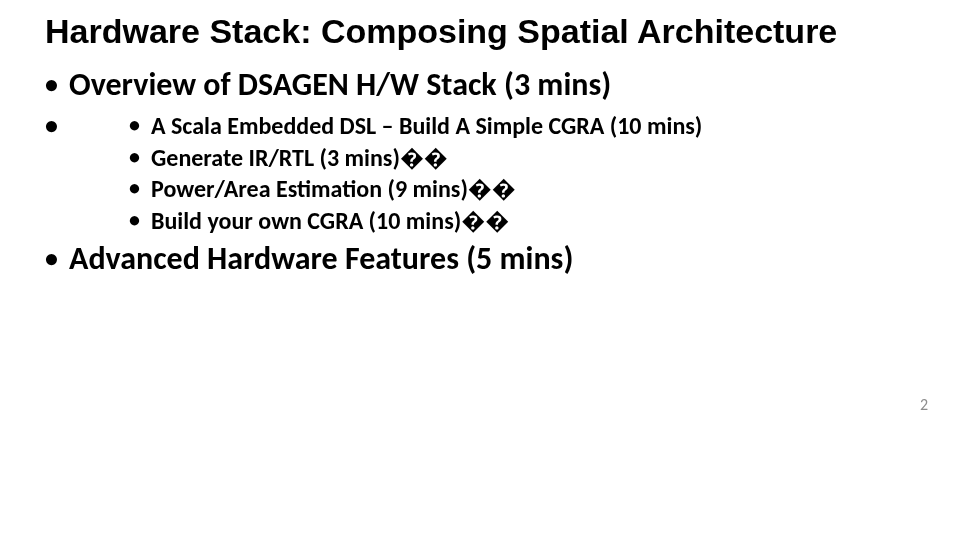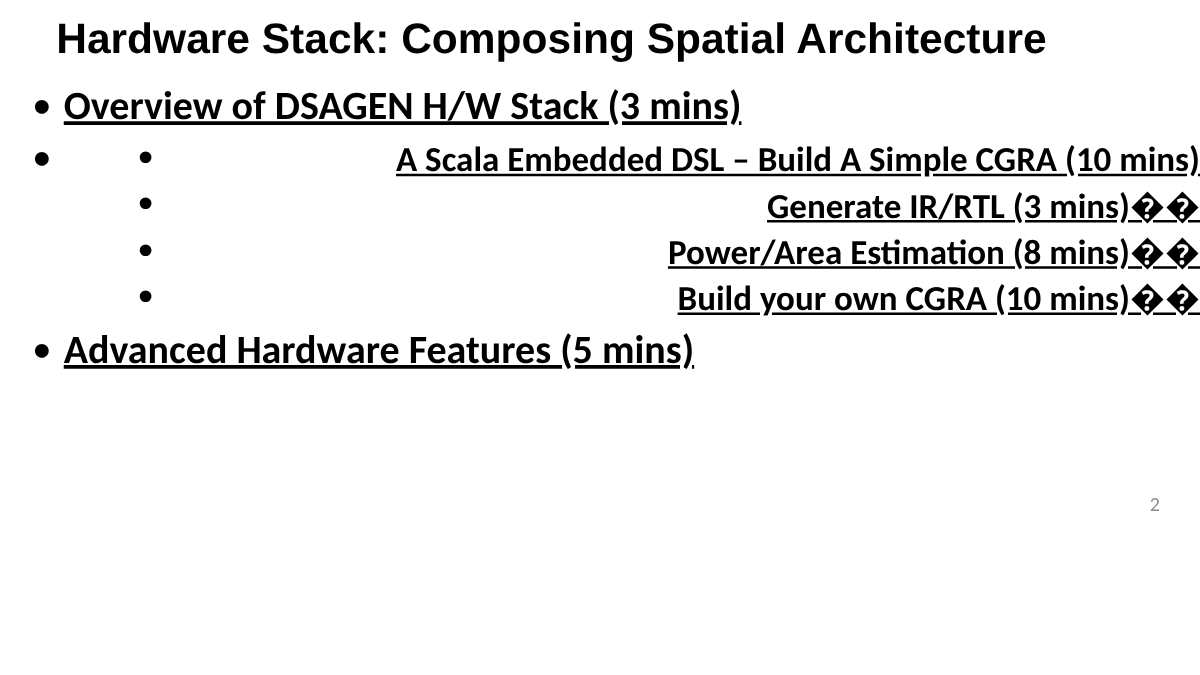--- a/index.html
+++ b/index.html
@@ -26,22 +26,21 @@
     font-weight: 700;
     font-size: 34px;
     line-height: 1.15;
     padding-left: 45px;
     padding-bottom: 14px;
   }
   ul {
     list-style: none;
   }
   .lvl1 {
-    padding-left: 27px;
-    text-decoration: underline;
+    padding-left: 45px;
   }
   .lvl1 > li {
     font-weight: 700;
     font-size: 32px;
     line-height: 1.28;
     position: relative;
     padding-left: 24px;
   }
   .lvl1 > li::before {
     content: "•";
@@ -51,25 +50,24 @@
     font-size: 26px;
     line-height: 1.5;
   }
   .lvl2 {
     padding-left: 60px;
     padding-top: 4px;
     padding-bottom: 2px;
   }
   .lvl2 > li {
     font-weight: 700;
-    font-size: 28px;
+    font-size: 24px;
     line-height: 1.32;
     position: relative;
     padding-left: 22px;
-    text-align: right;
   }
   .lvl2 > li::before {
     content: "•";
     position: absolute;
     left: 0;
     top: 0;
     font-size: 22px;
     line-height: 1.4;
   }
   .suffix-boxes {
@@ -98,21 +96,21 @@
     </li>
     <li>
       <ul class="lvl2">
         <li>
           <span>A Scala Embedded DSL – Build A Simple CGRA (10 mins)</span>
         </li>
         <li>
           <span>Generate IR/RTL (3 mins)</span><span class="suffix-boxes">��</span>
         </li>
         <li>
-          <span>Power/Area Estimation (8 mins)</span><span class="suffix-boxes">��</span>
+          <span>Power/Area Estimation (9 mins)</span><span class="suffix-boxes">��</span>
         </li>
         <li>
           <span>Build your own CGRA (10 mins)</span><span class="suffix-boxes">��</span>
         </li>
       </ul>
     </li>
     <li>
       <span>Advanced Hardware Features (5 mins)</span>
     </li>
   </ul>

